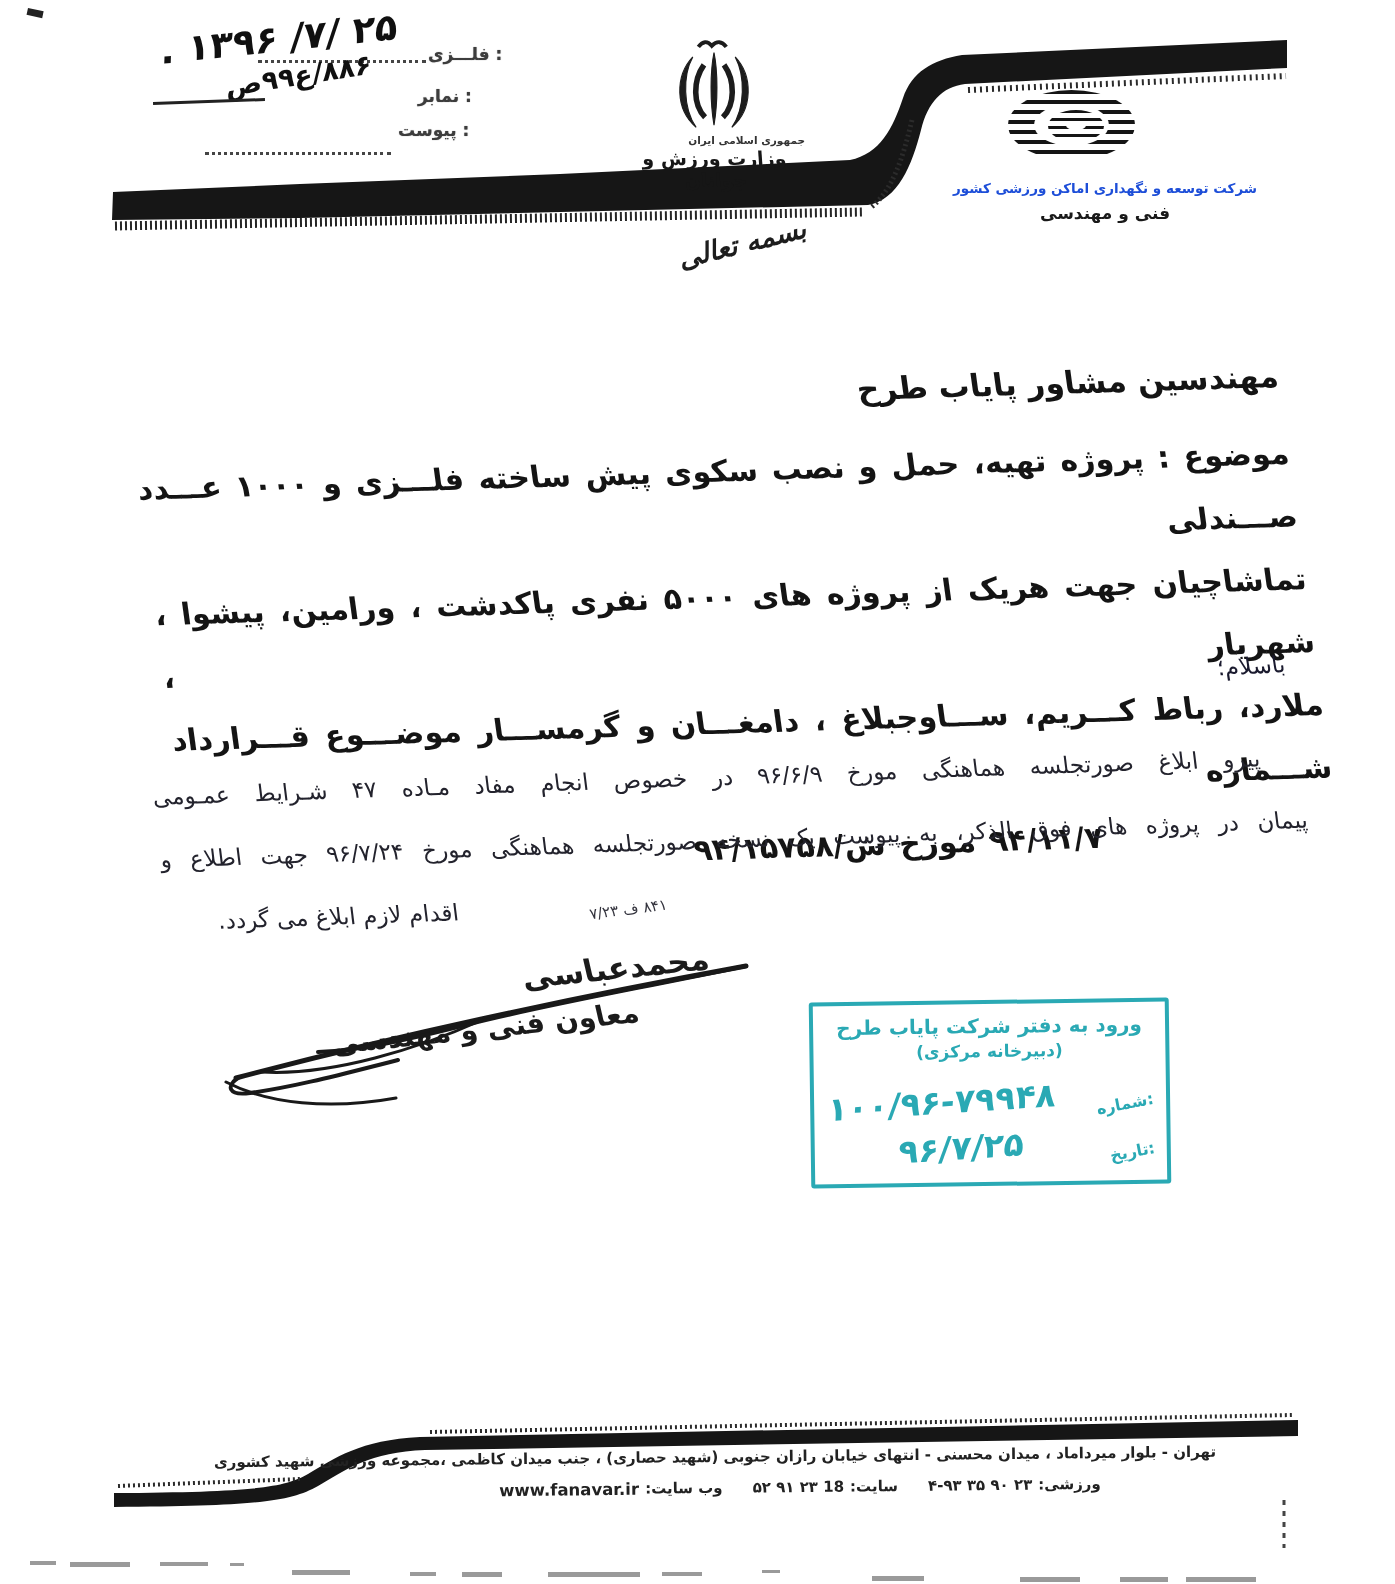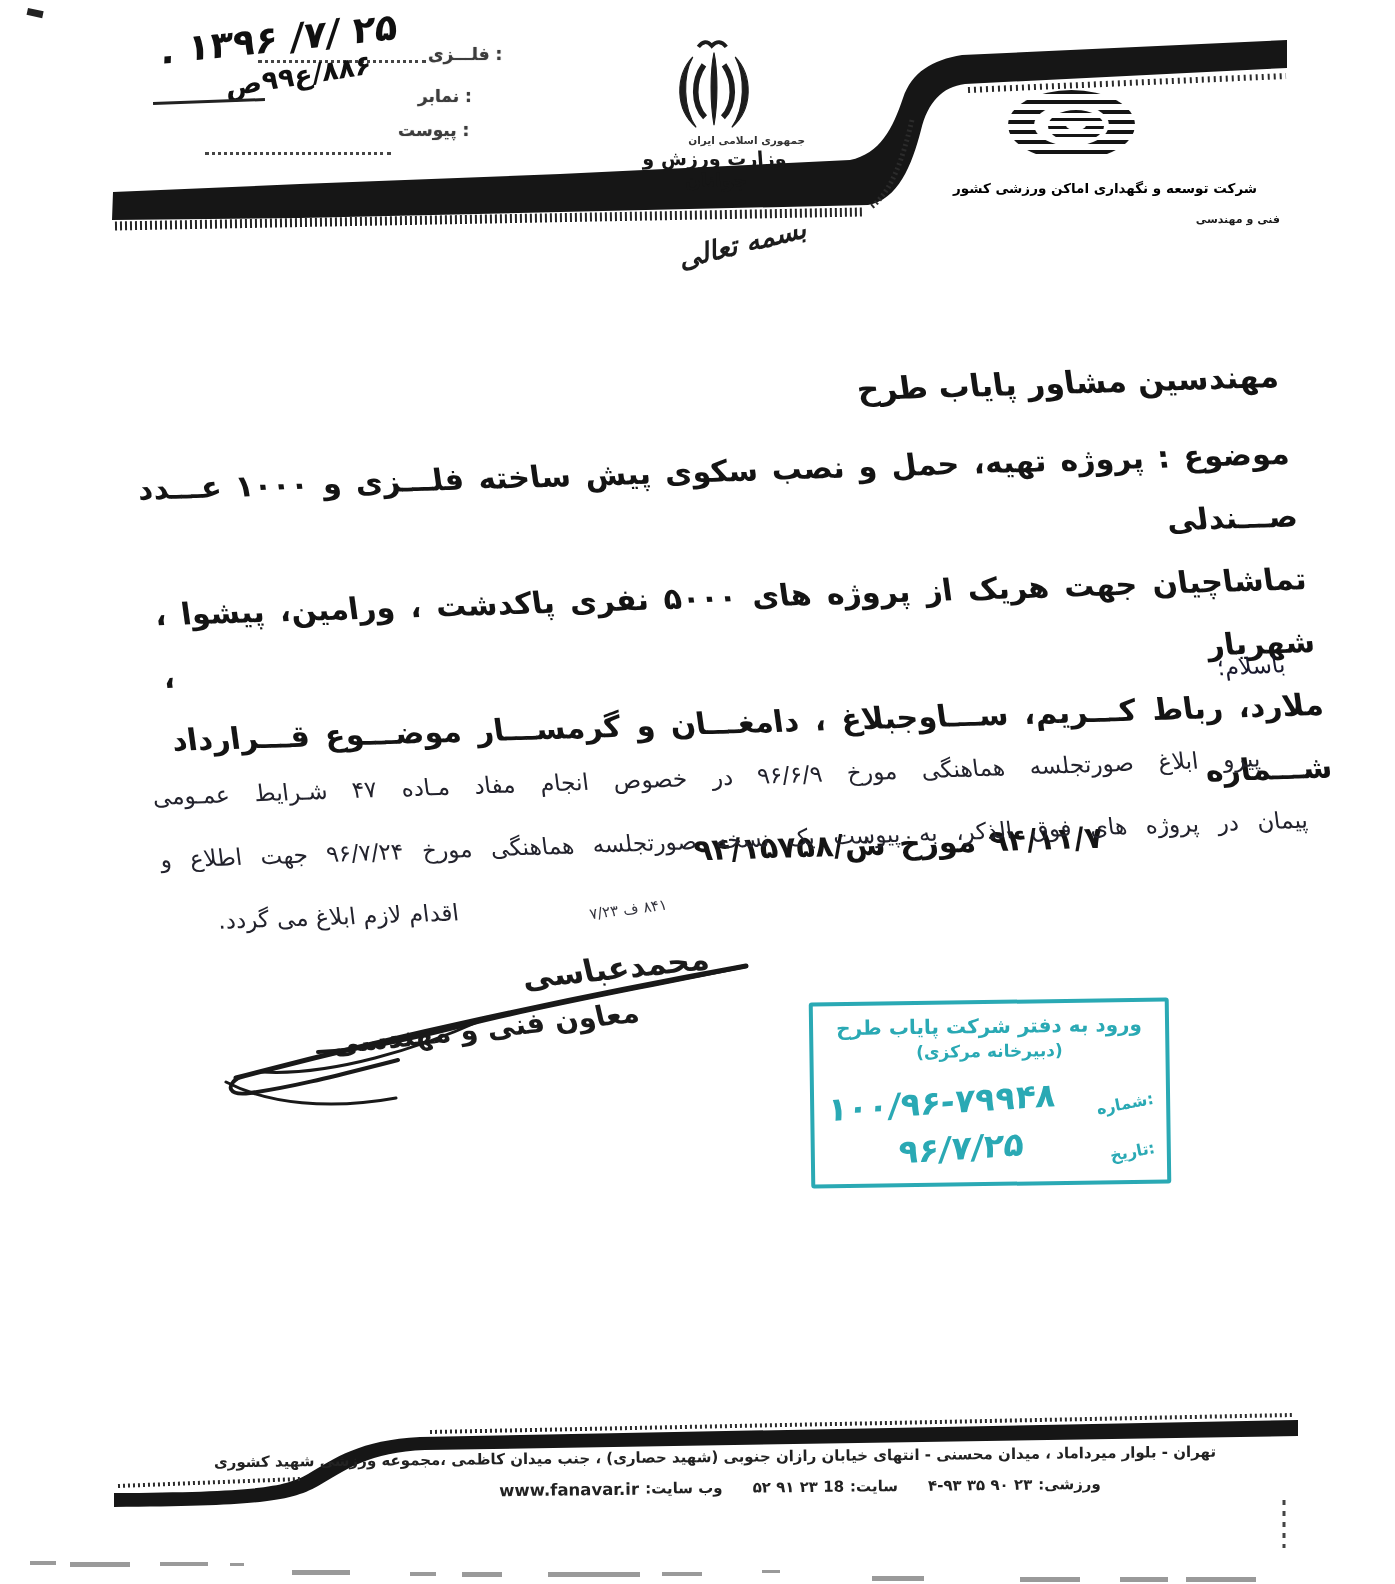--- a/index.html
+++ b/index.html
@@ -89,22 +89,22 @@
               transform:skewX(4deg);z-index:2;">وزارت ورزش و جوانان</div>
 
   <div class="abs" style="left:1008px;top:90px;width:127px;height:70px;z-index:2;">
     <div style="position:absolute;inset:0;border-radius:50%;
                 background:repeating-linear-gradient(180deg,#151515 0 4px,#ffffff 4px 10px);"></div>
     <div style="position:absolute;inset:14px 26px;border-radius:50%;background:#ffffff;"></div>
     <div style="position:absolute;left:40px;top:20px;width:56px;height:32px;border-radius:50%;
                 background:repeating-linear-gradient(180deg,#151515 0 3px,#ffffff 3px 8px);"></div>
     <div style="position:absolute;left:58px;top:31px;width:20px;height:9px;border-radius:50%;background:#fff;"></div>
   </div>
-  <div class="abs" style="left:930px;top:180px;width:350px;text-align:center;font-size:13.5px;font-weight:700;color:#000000;z-index:2;">شرکت توسعه و نگهداری اماکن ورزشی کشور</div>
-  <div class="abs" style="left:930px;top:203px;width:350px;text-align:right;font-size:11px;font-weight:700;color:#191919;z-index:2;margin-top:10px;">فنی و مهندسی</div>
+  <div class="abs" style="left:930px;top:180px;width:350px;text-align:center;font-size:13.5px;font-weight:700;color:#1d4ed8;z-index:2;">شرکت توسعه و نگهداری اماکن ورزشی کشور</div>
+  <div class="abs" style="left:930px;top:203px;width:350px;text-align:center;font-size:17px;font-weight:700;color:#191919;z-index:2;">فنی و مهندسی</div>
 
   <div class="abs" style="left:652px;top:228px;width:180px;font-family:'DejaVu Serif',serif;font-style:italic;font-weight:700;
               font-size:27px;color:#1d1d1d;transform:rotate(-14deg);text-align:center;z-index:2;">بسمه تعالی</div>
 
   <div class="abs bodyblock" style="left:122px;top:345px;width:1152px;transform:rotate(-1.8deg) skewX(6deg);transform-origin:top right;z-index:2;">
     <div class="subj" style="text-align:right;margin-bottom:14px;font-size:31px;">مهندسین مشاور پایاب طرح</div>
     <div class="subj justify">موضوع : پروژه تهیه، حمل و نصب سکوی پیش ساخته فلـــزی و ۱۰۰۰ عـــدد صـــندلی</div>
     <div class="subj justify">تماشاچیان جهت هریک از پروژه های ۵۰۰۰ نفری پاکدشت ، ورامین، پیشوا ، شهریار ،</div>
     <div class="subj justify">ملارد، رباط کـــریم، ســـاوجبلاغ ، دامغـــان و گرمســـار موضـــوع قـــرارداد شـــماره</div>
     <div style="display:flex;direction:ltr;gap:14px;padding-left:505px;font-size:30px;font-weight:700;line-height:63px;">

